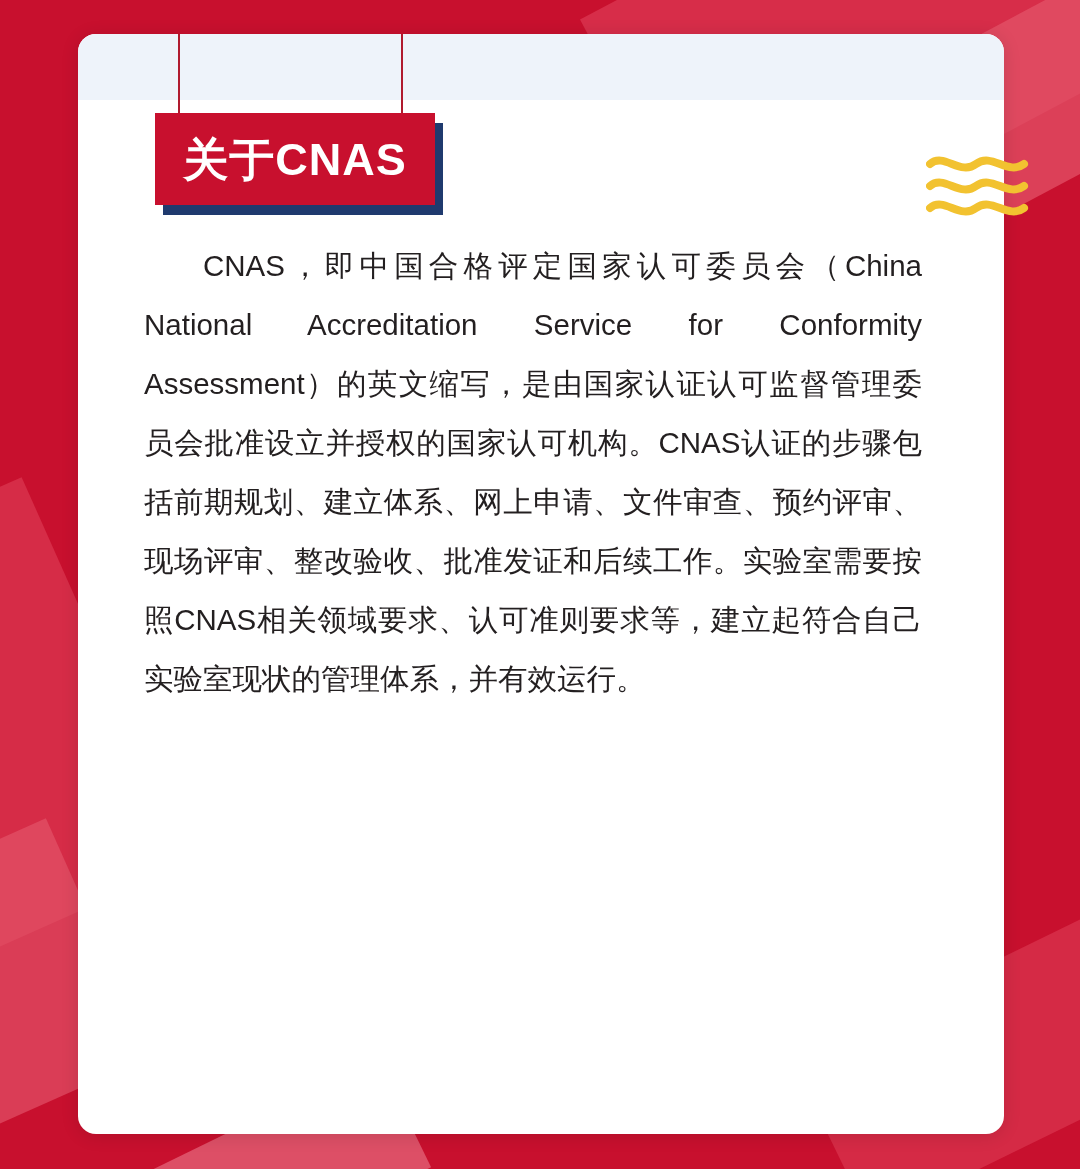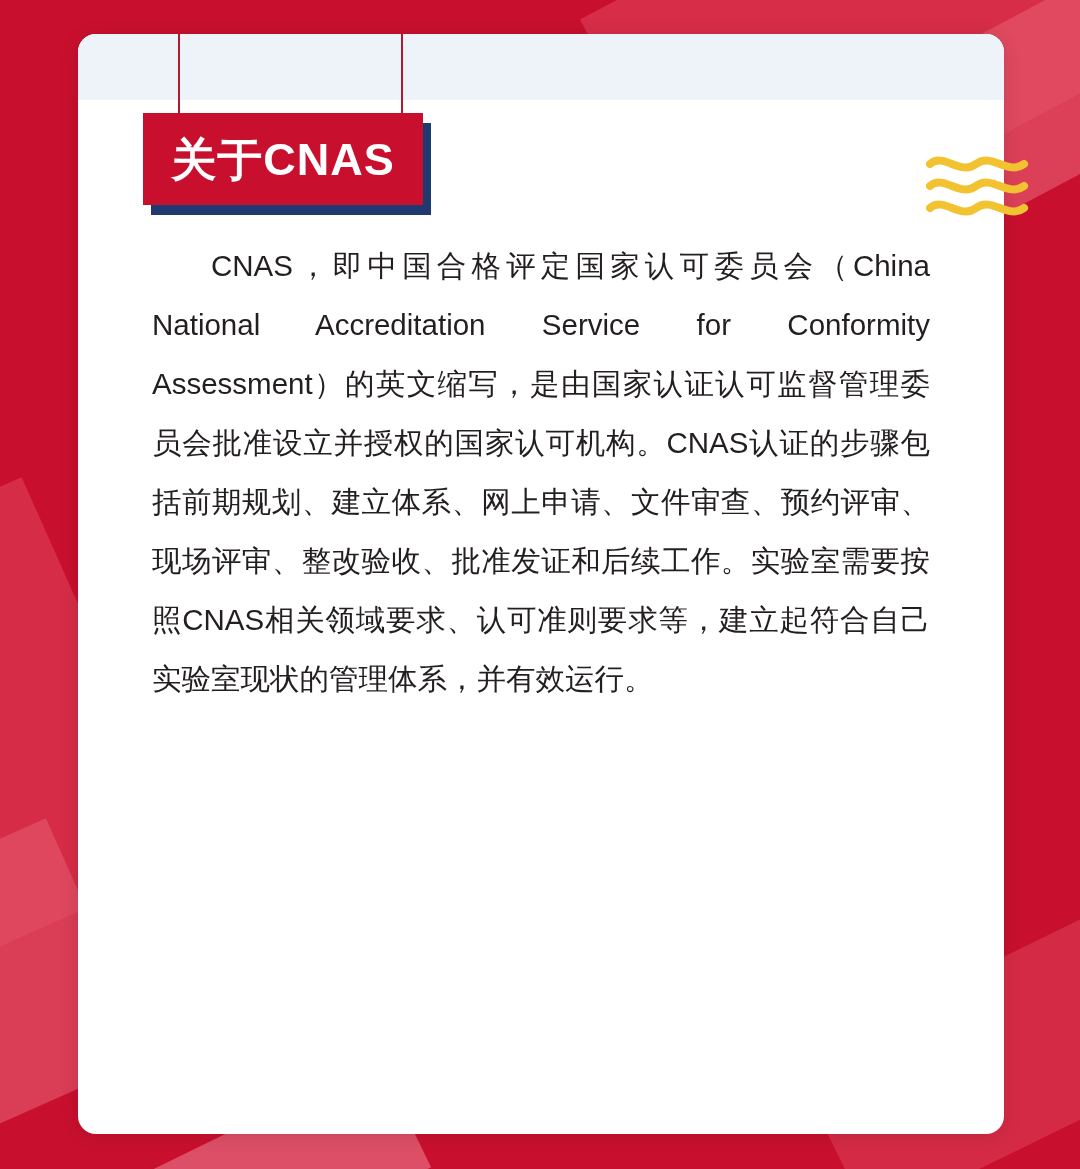--- a/index.html
+++ b/index.html
@@ -111,21 +111,21 @@
     width: 2px;
     background: #b01a2e;
     z-index: 4;
   }
   .pin-line.l1 { left: 178px; top: 34px;  height: 120px; }
   .pin-line.l2 { left: 401px; top: 34px;  height: 120px; }
 
   
   .title-wrap {
     position: absolute;
-    left: 143px;
+    left: 155px;
     top: 113px;
     z-index: 5;
   }
   .title-shadow {
     position: absolute;
     left: 8px;
     top: 10px;
     width: 280px;
     height: 92px;
     background: #1f3a6e;
@@ -151,21 +151,21 @@
   .waves {
     position: absolute;
     right: 50px;
     top: 150px;
     z-index: 5;
   }
 
   
   .content {
     position: absolute;
-    left: 152px;
+    left: 144px;
     top: 236px;
     width: 778px;
     z-index: 5;
     color: #231f20;
     font-size: 29.5px;
     line-height: 59px;
     text-align: justify;
     text-justify: inter-ideograph;
   }
   .para {

